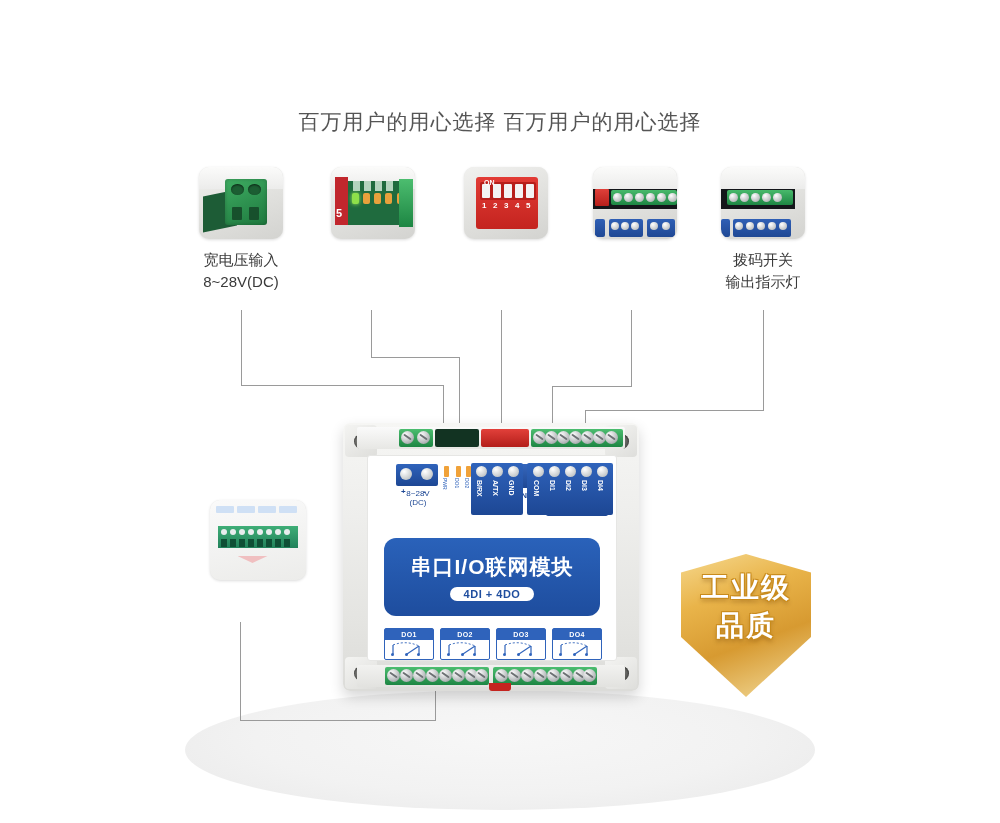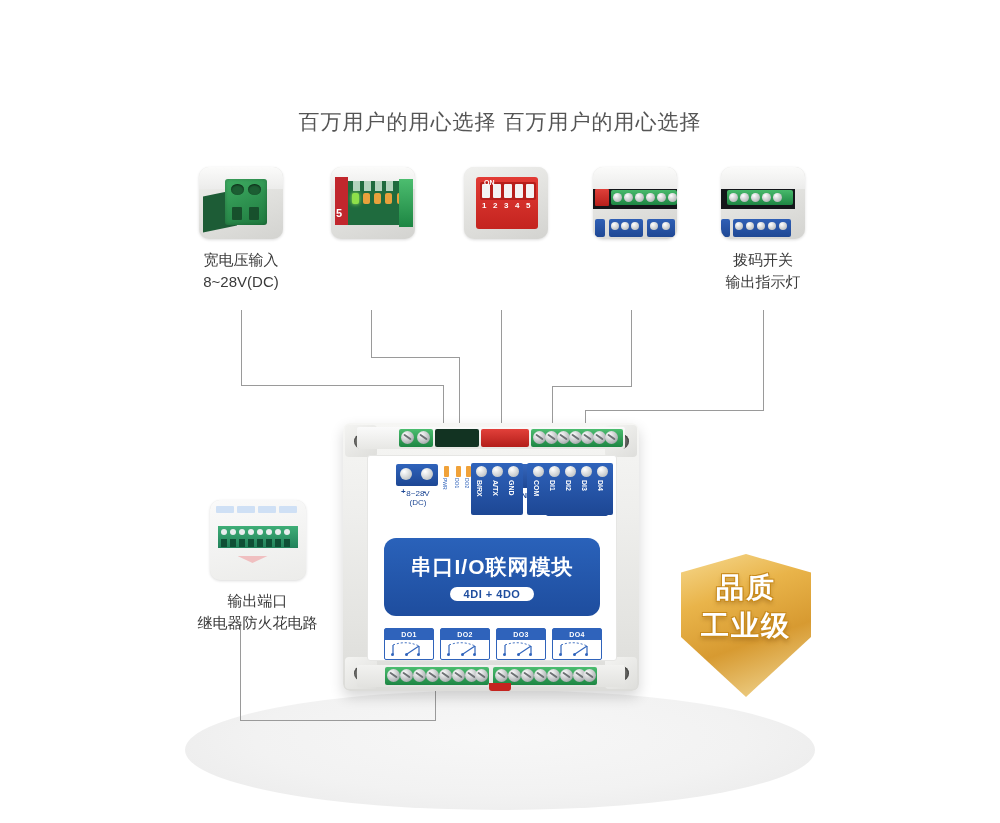--- a/index.html
+++ b/index.html
@@ -356,24 +356,20 @@
           <div class="reltab" style="left:12px;"></div>
         <div class="reltab" style="left:21px;"></div>
           <div class="reltab" style="left:30px;"></div>
         <div class="reltab" style="left:39px;"></div>
           <div class="reltab" style="left:48px;"></div>
         <div class="reltab" style="left:57px;"></div>
           <div class="reltab" style="left:66px;"></div>
       </div>
       <div class="pinkv"></div>
     </div>
-    <div class="cap">
-      <span>输出端口</span>
-      <span>继电器防火花电路</span>
-    </div>
   </div>
 
   <div class="device">
     <div class="dev-body"></div>
 
     <div class="ear" style="left:2px;top:2px;">
         <div class="hole"></div>
       </div>
     <div class="ear" style="left:262px;top:2px;">
         <div class="hole"></div>
@@ -580,18 +576,18 @@
           <div class="tscrew" style="left:90px;top:2px;"></div>
       </div>
       <div class="redtab"></div>
     </div>
   </div>
 
   <div class="shield">
     <div class="outer"></div>
     <div class="inner"></div>
     <div class="txt">
+      <div>工业级</div>
       <div>品质</div>
-      <div>工业级</div>
     </div>
   </div>
 
 </div>
 
 </body></html>

